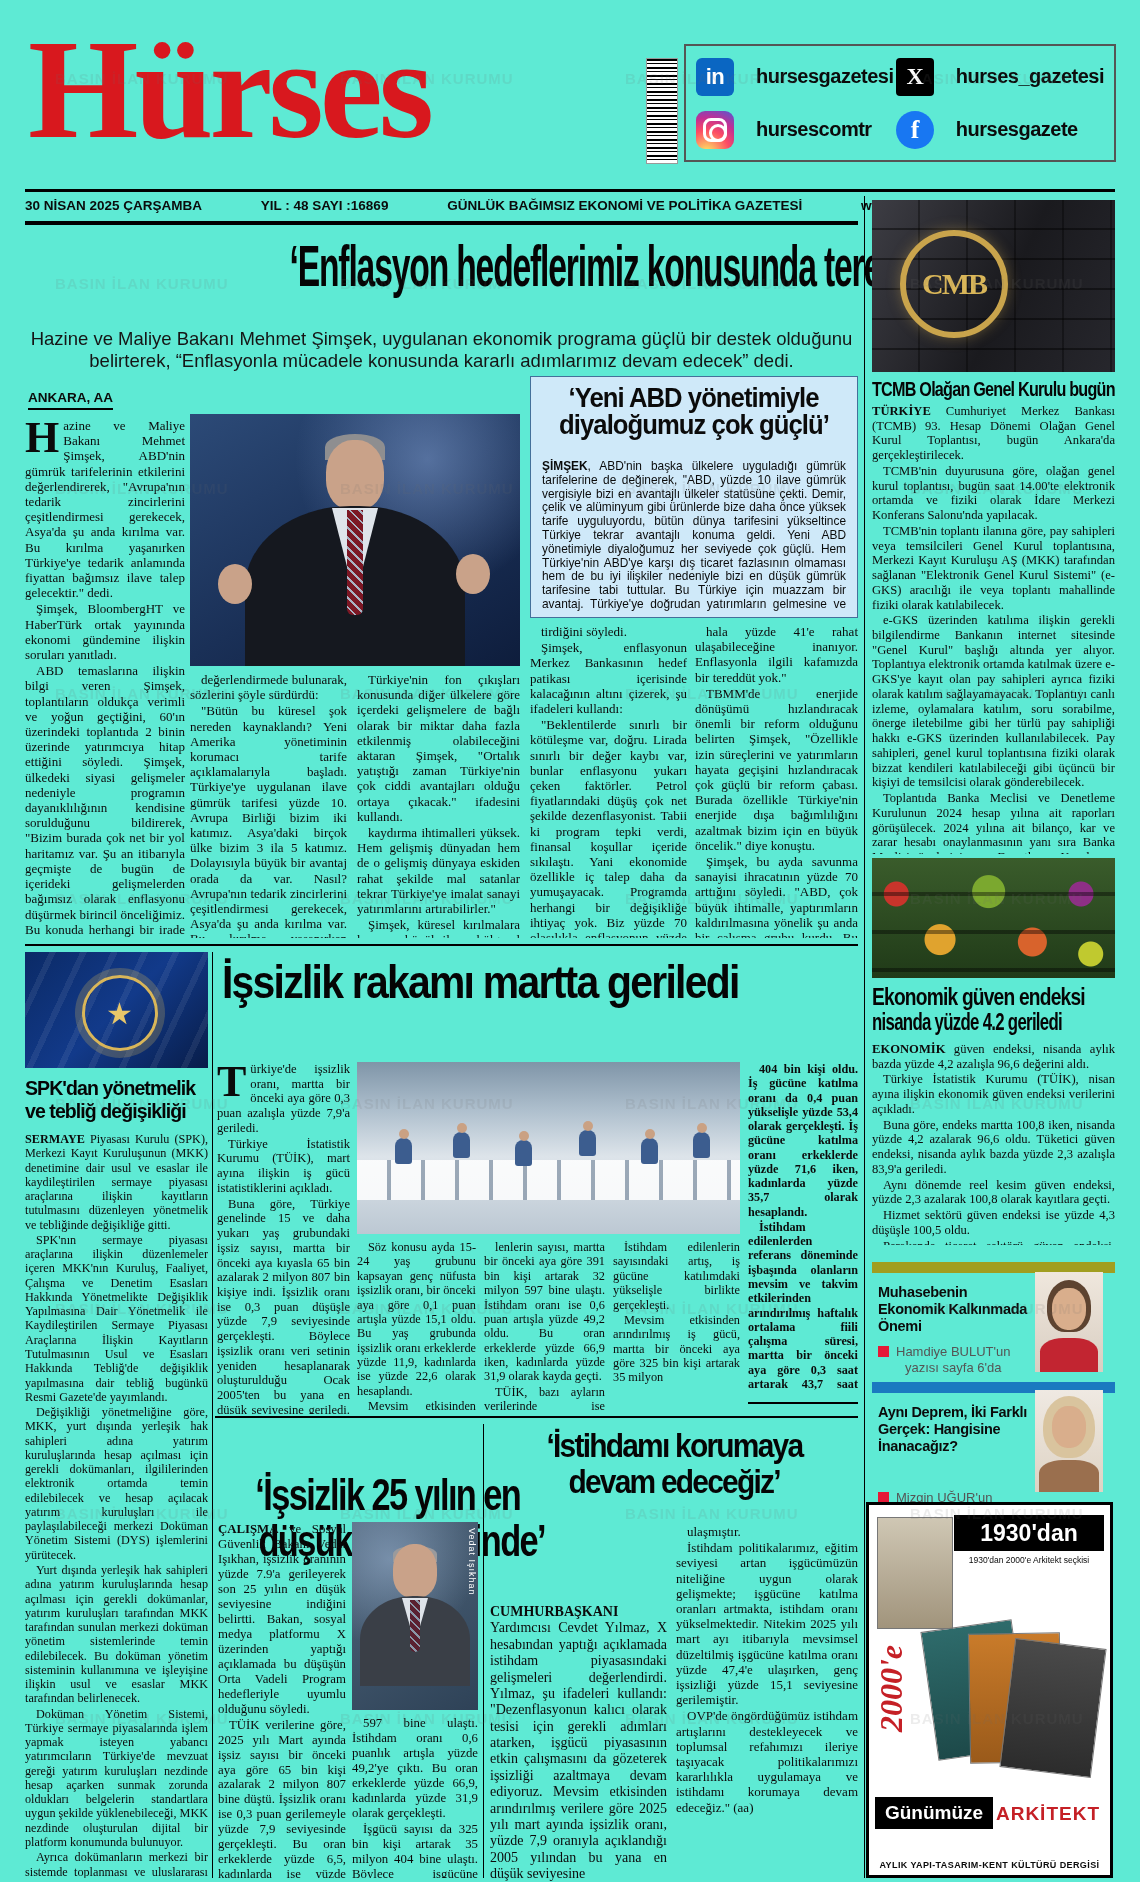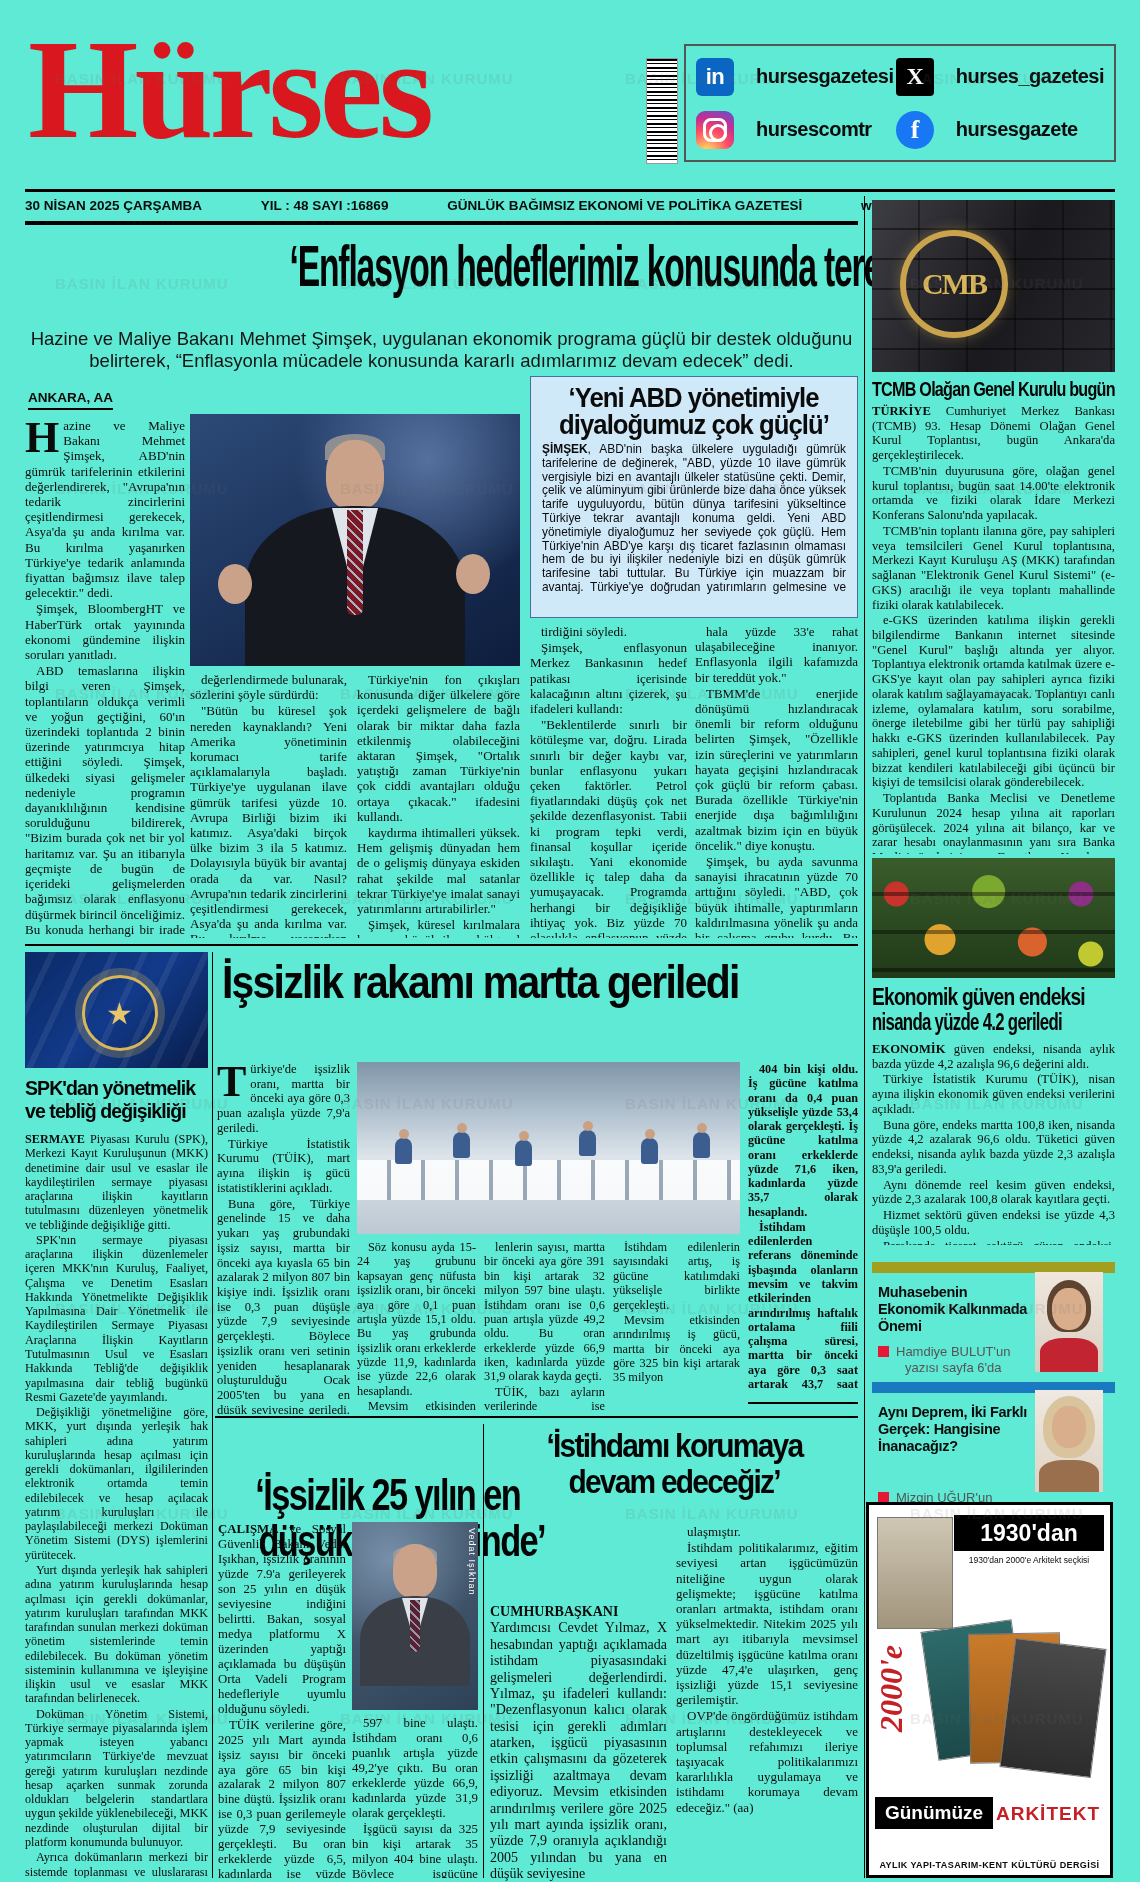--- a/index.html
+++ b/index.html
@@ -28,21 +28,21 @@
   .ic-ig{background:radial-gradient(circle at 28% 110%,#fdd163 8%,#fd4d64 45%,#c22f94 70%,#4f5bd5 100%);
          border-radius:9px;position:relative;}
   .ic-ig::before{content:"";position:absolute;inset:7px;border:3px solid #fff;border-radius:8px;}
   .ic-ig::after{content:"";position:absolute;left:13px;top:13px;width:12px;height:12px;border:3px solid #fff;border-radius:50%;}
   .ic-fb{background:#1877f2;border-radius:50%;font-size:26px;font-family:"Liberation Serif",serif;}
   .barcode{background:repeating-linear-gradient(180deg,#000 0 2px,#fff 2px 4px,#000 4px 5px,#fff 5px 8px);
            border:1px solid #999;}
   .infobar{display:flex;justify-content:space-between;align-items:center;font-weight:bold;font-size:13.5px;}
   
   .qbox{background:#cfe9f9;border:1px solid #44709a;box-sizing:border-box;}
-  .qbox h2{margin:8px 4px 2px;text-align:center;font-size:27px;line-height:1.0;letter-spacing:-1px;}
+  .qbox h2{margin:8px 4px 19px;text-align:center;font-size:27px;line-height:1.0;letter-spacing:-1px;}
   .qbox .body{padding:2px 11px;font-size:11.9px;line-height:1.16;text-align:justify;overflow:hidden;height:150px;}
   
   .ph{position:absolute;overflow:hidden;}
   .ph-simsek{background:radial-gradient(circle at 72% 18%,rgba(130,160,210,.55),transparent 42%),
              linear-gradient(150deg,#2c4a77,#1a3057 55%,#0e1d3c);}
   .fig-head{position:absolute;left:50%;top:26px;width:58px;height:70px;margin-left:-29px;background:#c9a289;border-radius:46% 46% 42% 42%;}
   .fig-hair{position:absolute;left:50%;top:20px;width:60px;height:26px;margin-left:-30px;background:#8e8e90;border-radius:50% 50% 0 0;}
   .fig-suit{position:absolute;left:50%;top:92px;width:220px;height:170px;margin-left:-110px;background:#15181f;border-radius:48% 48% 0 0;}
   .fig-shirt{position:absolute;left:50%;top:94px;width:46px;height:90px;margin-left:-23px;background:#dfe4ea;
              clip-path:polygon(0 0,100% 0,50% 100%);}
@@ -232,21 +232,21 @@
       <b>ŞİMŞEK</b><span>, ABD'nin başka ülkelere uyguladığı gümrük tarifelerine de değinerek, "ABD, yüzde 10 ilave gümrük vergisiyle bizi en avantajlı ülkeler statüsüne çekti. Demir, çelik ve alüminyum gibi ürünlerde bize daha önce yüksek tarife uyguluyordu, bütün dünya tarifesini yükseltince Türkiye tekrar avantajlı konuma geldi. Yeni ABD yönetimiyle diyaloğumuz her seviyede çok güçlü. Hem Türkiye'nin ABD'ye karşı dış ticaret fazlasının olmaması hem de bu iyi ilişkiler nedeniyle bizi en düşük gümrük tarifesine tabi tuttular. Bu Türkiye için muazzam bir avantaj. Türkiye'ye doğrudan yatırımların gelmesine ve ülkenin küresel tedarik zincirinde konumunun güçlenmesine büyük katkıda bulunacak bir hamle."</span>
     </div>
   </div>
 
   <div class="abs col serif" style="left:530px;top:624px;width:157px;height:314px;">
       <p class="para">tirdiğini söyledi.</p>
       <p class="para">Şimşek, enflasyonun Merkez Bankasının hedef patikası içerisinde kalacağının altını çizerek, şu ifadeleri kullandı:</p>
       <p class="para">"Beklentilerde sınırlı bir kötüleşme var, doğru. Lirada sınırlı bir değer kaybı var, bunlar enflasyonu yukarı çeken faktörler. Petrol fiyatlarındaki düşüş çok net şekilde dezenflasyonist. Tabii ki program tepki verdi, finansal koşullar içeride sıkılaştı. Yani ekonomide özellikle iç talep daha da yumuşayacak. Programda herhangi bir değişikliğe ihtiyaç yok. Biz yüzde 70 olasılıkla enflasyonun yüzde 19 ile 29 arasında olacağını öngörmüştük. Orta nokta olarak yüzde 24'ü belirlemiştik. Merkez Bankamız, bugün itibarıyla</p>
     </div>
   <div class="abs col serif" style="left:695px;top:624px;width:163px;height:314px;">
-      <p class="para">hala yüzde 33'e rahat ulaşabileceğine inanıyor. Enflasyonla ilgili kafamızda bir tereddüt yok."</p>
+      <p class="para">hala yüzde 41'e rahat ulaşabileceğine inanıyor. Enflasyonla ilgili kafamızda bir tereddüt yok."</p>
       <p class="para">TBMM'de enerjide dönüşümü hızlandıracak önemli bir reform olduğunu belirten Şimşek, "Özellikle izin süreçlerini ve yatırımların hayata geçişini hızlandıracak çok güçlü bir reform çabası. Burada özellikle Türkiye'nin enerjide dışa bağımlılığını azaltmak bizim için en büyük öncelik." diye konuştu.</p>
       <p class="para">Şimşek, bu ayda savunma sanayisi ihracatının yüzde 70 arttığını söyledi. "ABD, çok büyük ihtimalle, yaptırımların kaldırılmasına yönelik şu anda bir çalışma grubu kurdu. Bu alanda ilerleme öngörüyoruz." diye konuştu. (aa)</p>
     </div>
 
   <div class="vr" style="left:864px;top:196px;height:1682px;"></div>
 
   <div class="ph ph-tcmb" style="left:872px;top:200px;width:243px;height:172px;">
     <div class="tcmb-emblem">CMB</div>
   </div>
 

